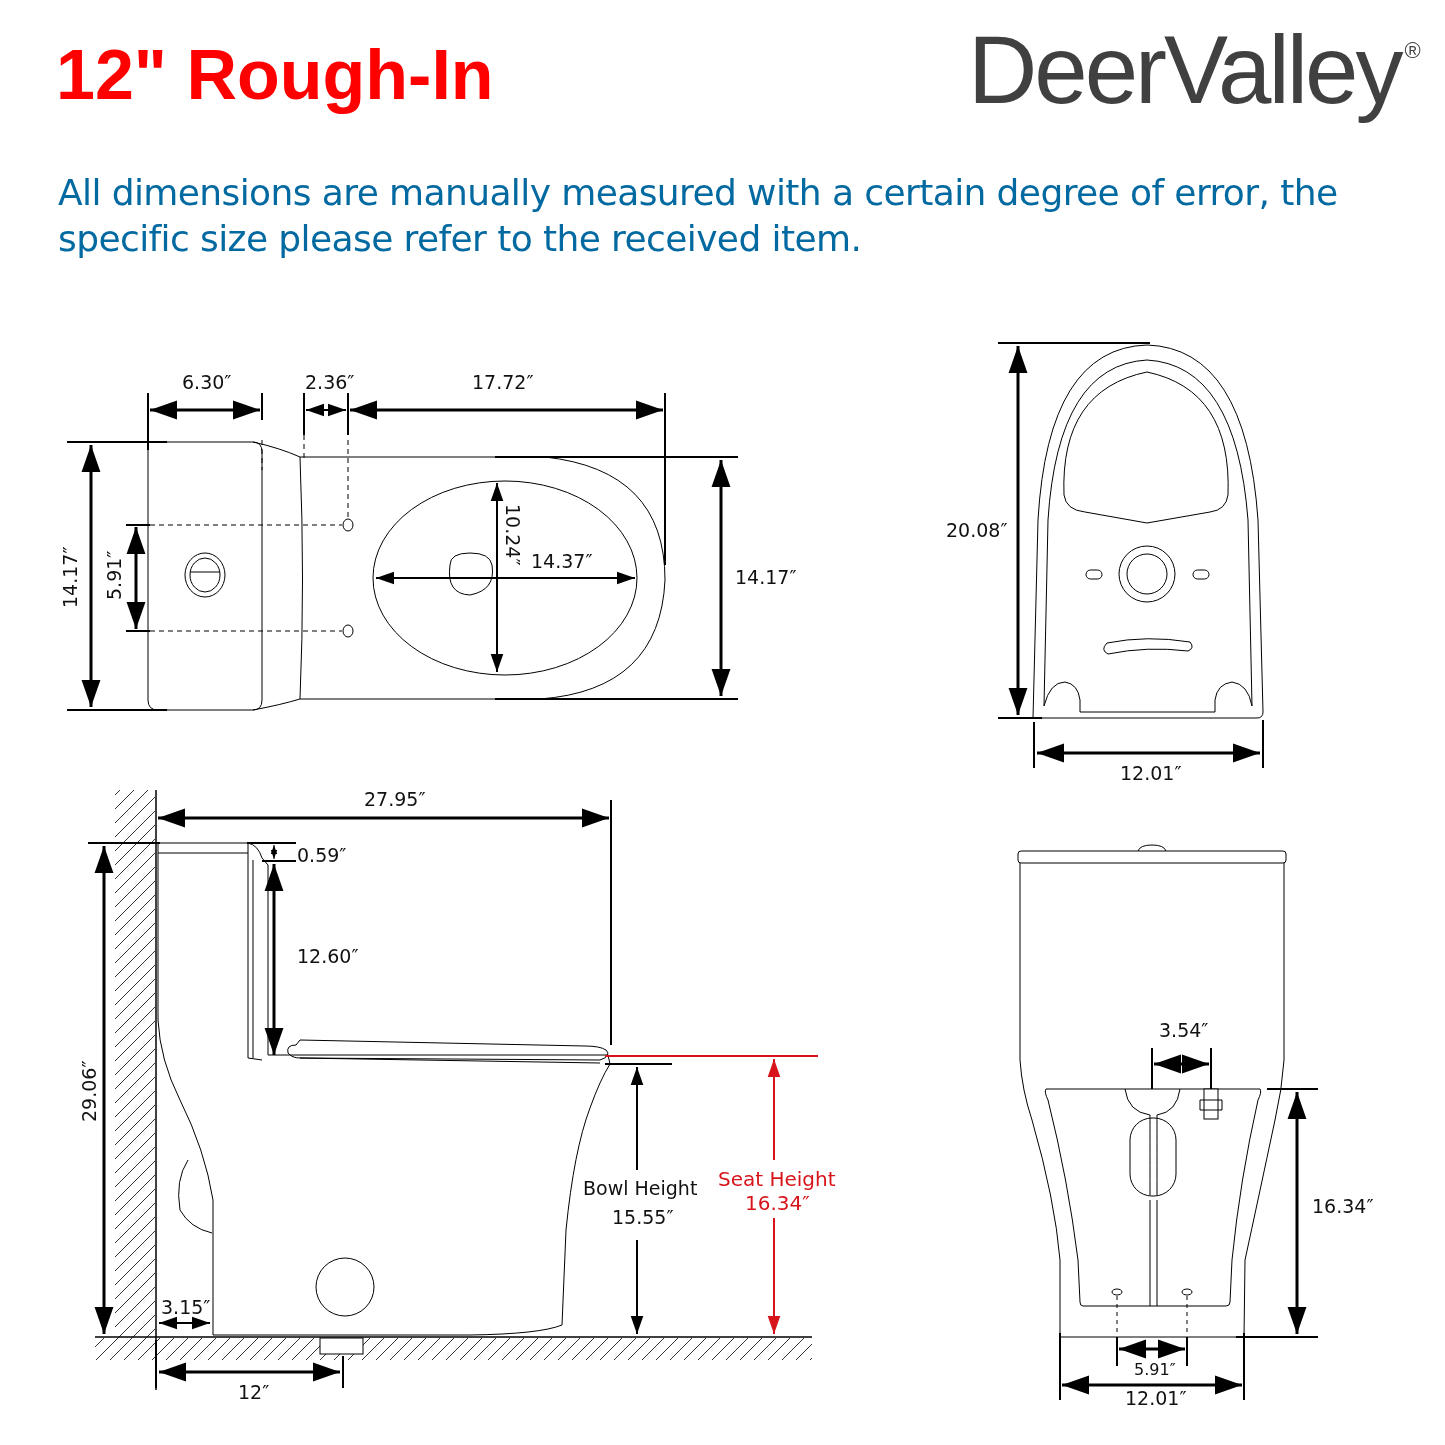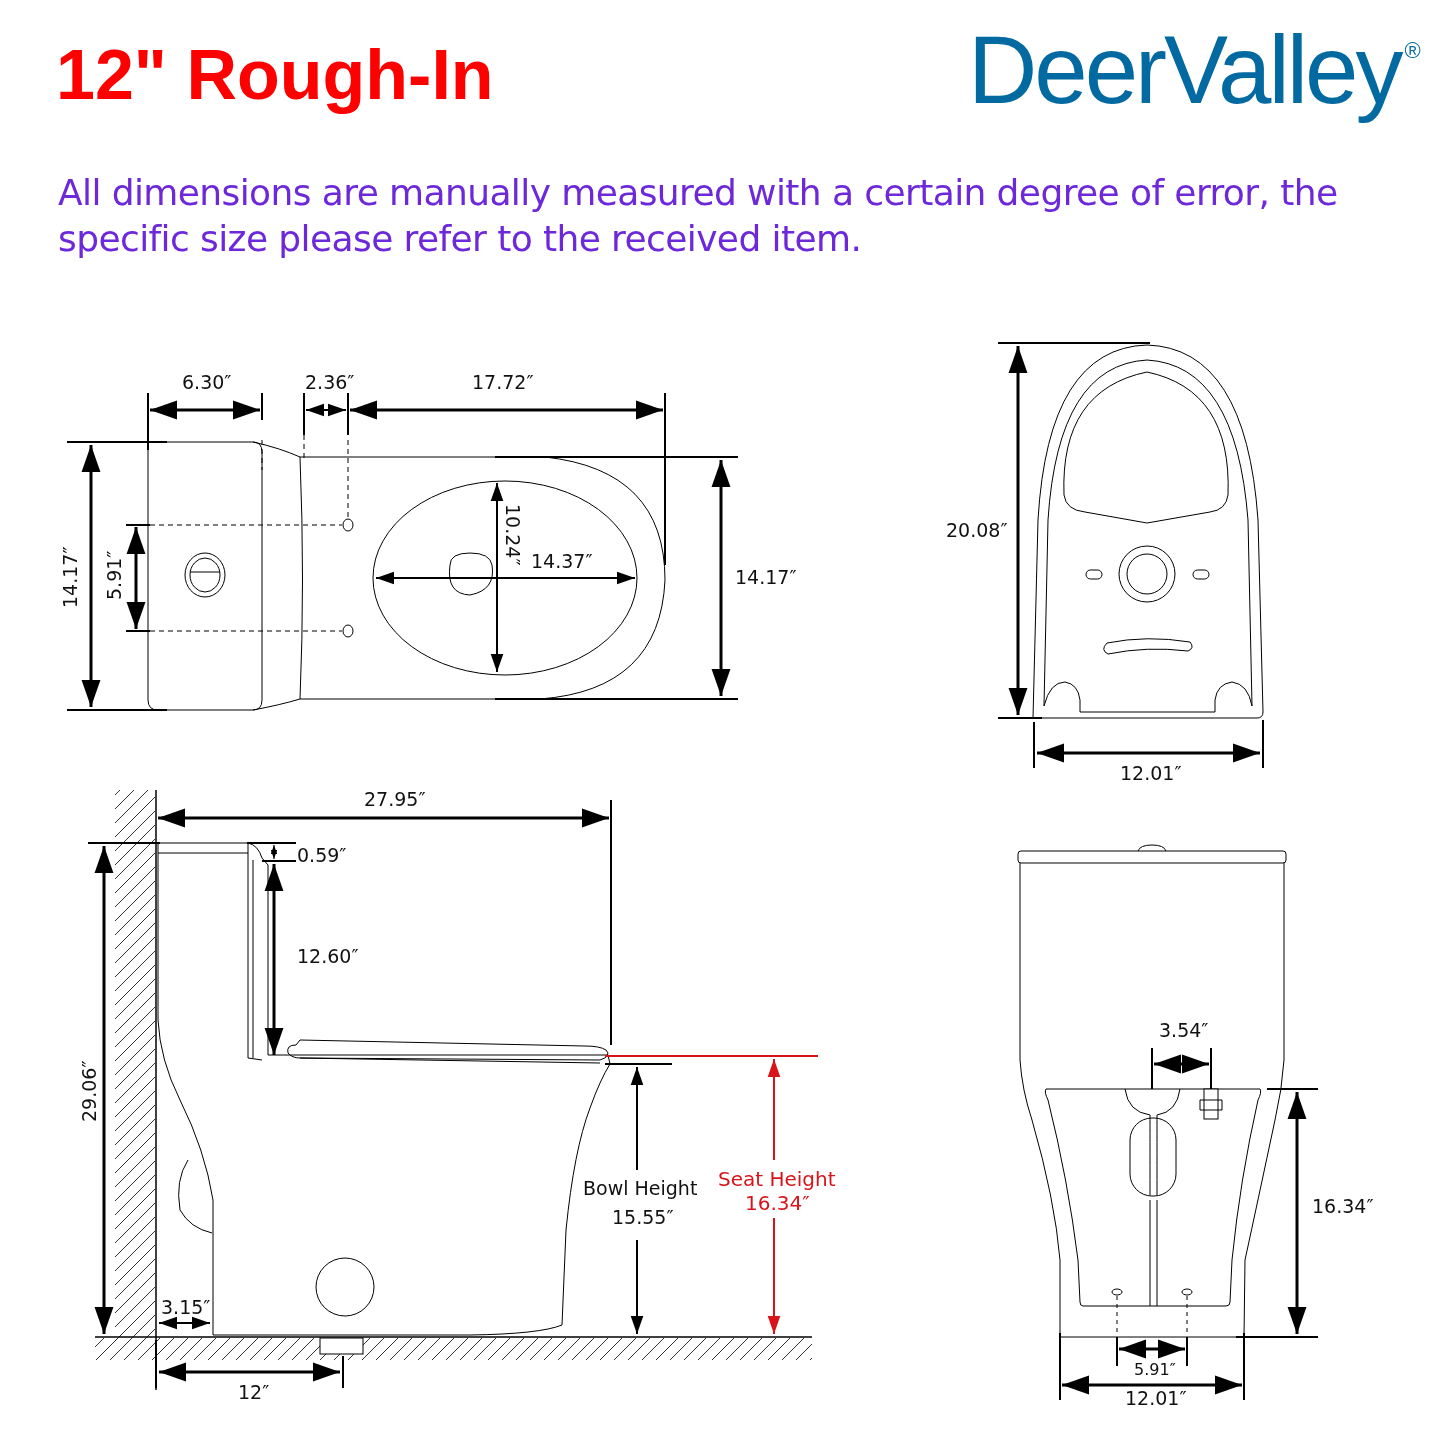--- a/index.html
+++ b/index.html
@@ -1,20 +1,20 @@
 <!DOCTYPE html>
 <html><head>
 <meta charset="utf-8">
 <style>
   html, body { margin:0; padding:0; background:#ffffff; }
   body { width:1445px; height:1445px; position:relative; overflow:hidden; font-family:"DejaVu Sans", sans-serif; }
   .title { position:absolute; left:56px; top:40px; font-family:"Liberation Sans", sans-serif; font-weight:bold; font-size:70px; color:#ff0000; letter-spacing:0px; line-height:1; }
-  .brand { position:absolute; left:968px; top:22px; font-family:"Liberation Sans", sans-serif; font-size:96px; color:#0369a1; letter-spacing:-3px; line-height:1; }
+  .brand { position:absolute; left:968px; top:22px; font-family:"Liberation Sans", sans-serif; font-size:96px; color:#404040; letter-spacing:-3px; line-height:1; }
   .brand sup { font-size:22px; vertical-align:top; position:relative; top:18px; margin-left:4px; letter-spacing:0; }
-  .note { position:absolute; left:58px; top:170px; width:1360px; font-family:"DejaVu Sans", sans-serif; font-size:36px; color:#6d28d9; line-height:46px; letter-spacing:-0.6px; }
+  .note { position:absolute; left:58px; top:170px; width:1360px; font-family:"DejaVu Sans", sans-serif; font-size:36px; color:#0369a1; line-height:46px; letter-spacing:-0.6px; }
   svg.drawing { position:absolute; left:0; top:0; }
   .dim { font-family:"DejaVu Sans", sans-serif; font-size:19px; fill:#111; }
   .dimred { font-family:"DejaVu Sans", sans-serif; font-size:20px; fill:#d7141a; }
 </style>
 </head>
 <body>
 
 <div class="title">12" Rough-In</div>
 <div class="brand"><span>DeerValley</span><sup>®</sup></div>
 <div class="note">All dimensions are manually measured with a certain degree of error, the specific size please refer to the received item.</div>

